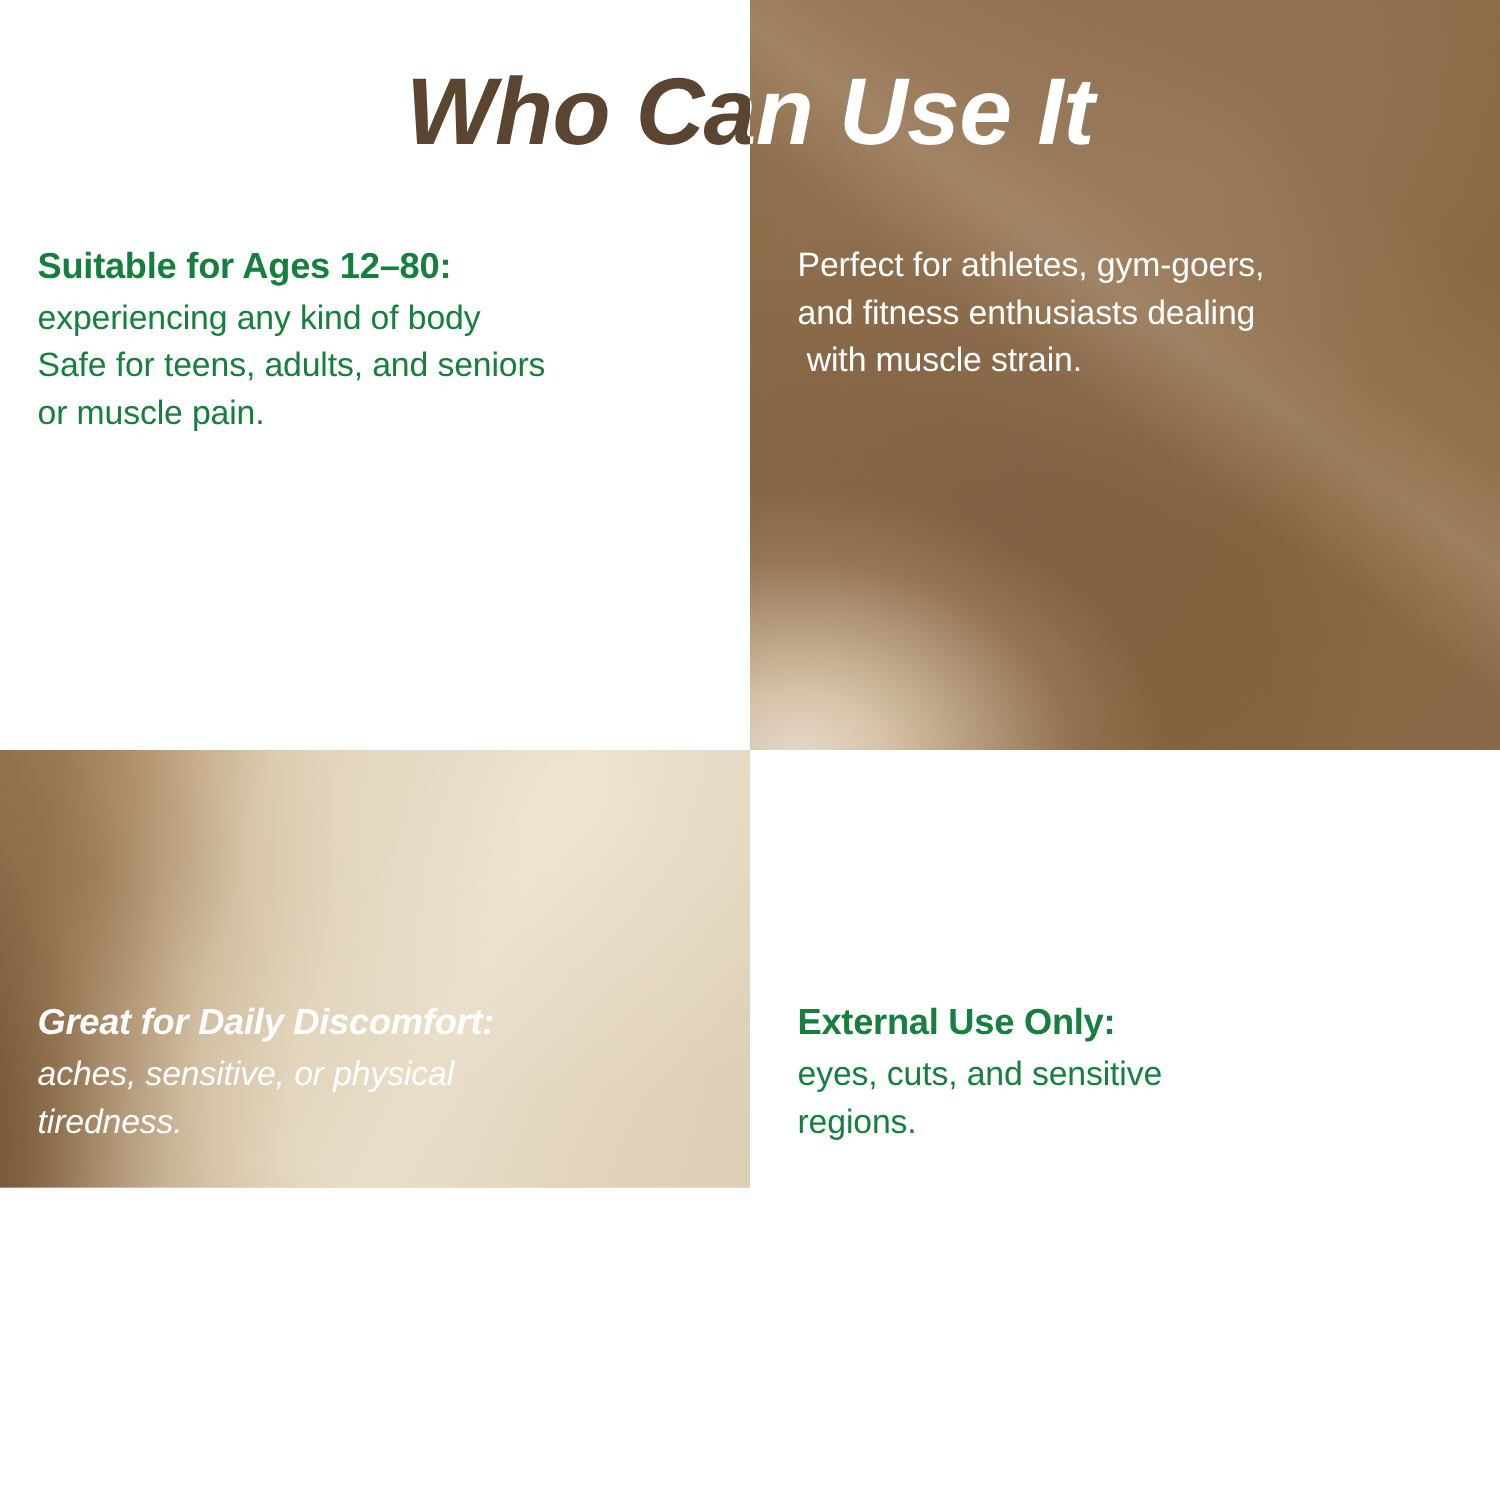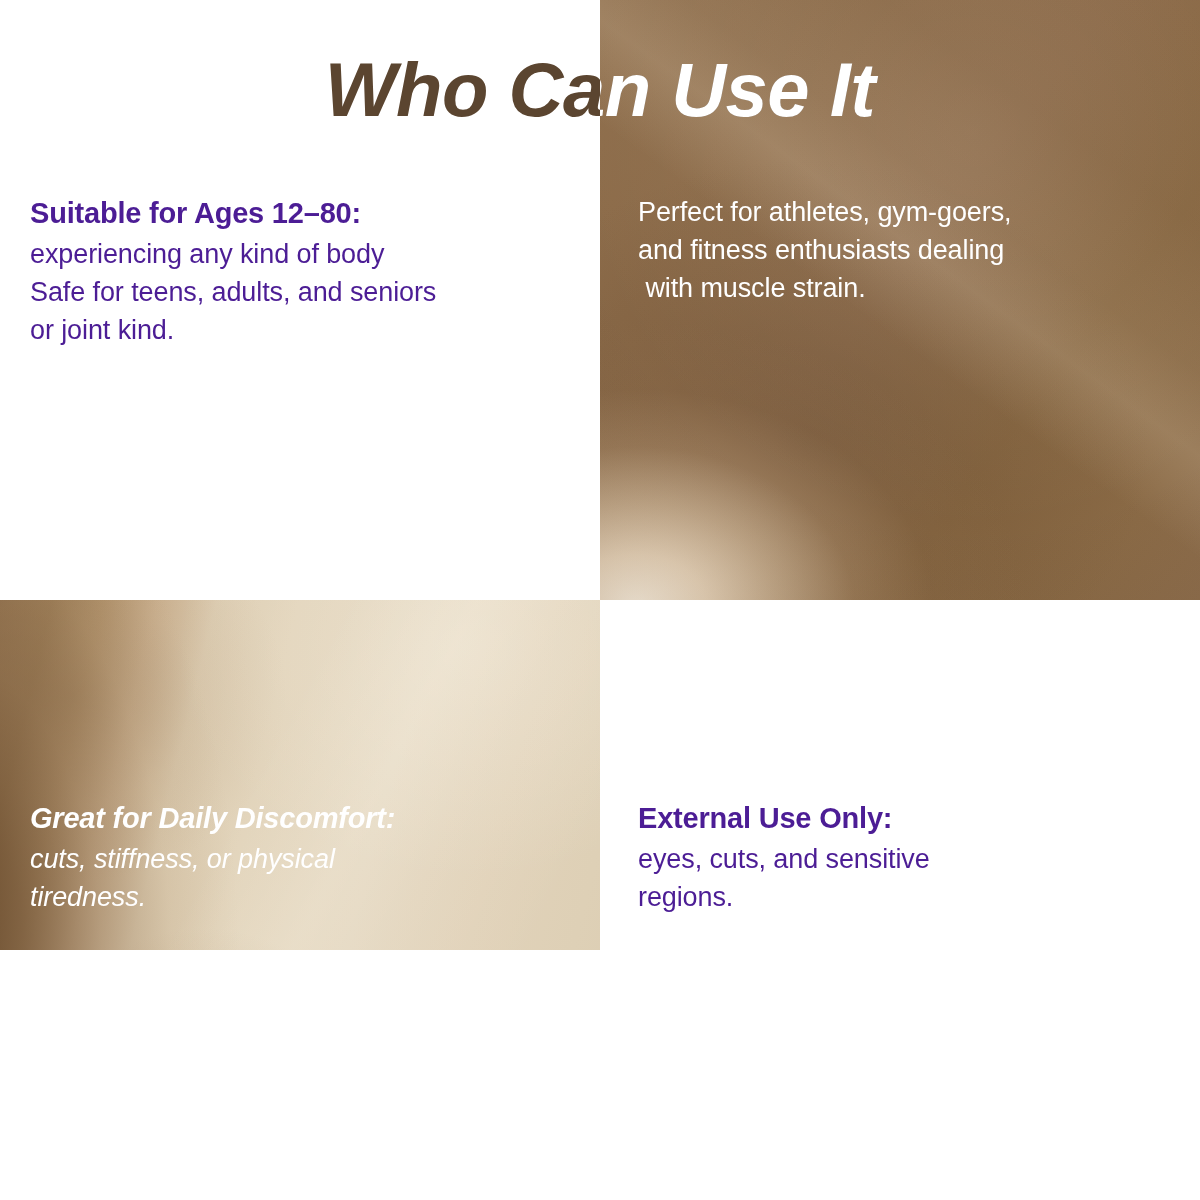--- a/index.html
+++ b/index.html
@@ -172,21 +172,21 @@
   }
   .block p {
     margin: 0;
     font-size: 27px;
     font-weight: 400;
     line-height: 38px;
     letter-spacing: -0.1px;
   }
   .block p .ln { display: block; white-space: pre; }
 
-  .dark-text h2, .dark-text p { color: #4c1d95; }
+  .dark-text h2, .dark-text p { color: #15803d; }
   .light-text h2, .light-text p { color: #ffffff; }
 
   .block-tl { left: 30px;  top: 193px; width: 540px; }
   .block-tr { left: 638px; top: 193px; width: 555px; }
   .block-bl { left: 30px;  top: 798px; width: 545px; font-style: italic; }
   .block-br { left: 638px; top: 798px; width: 525px; }
 </style>
 </head>
 <body>
 
@@ -211,36 +211,36 @@
   <div id="title-wrap">
     <div class="title-layer title-dark">Who Can Use It</div>
     <div class="title-layer title-light">Who Can Use It</div>
   </div>
 
   <div class="block block-tl dark-text">
     <h2>Suitable for Ages 12–80:</h2>
     <p>
       <span class="ln">experiencing any kind of body</span>
       <span class="ln">Safe for teens, adults, and seniors</span>
-      <span class="ln">or joint kind.</span>
+      <span class="ln">or muscle pain.</span>
     </p>
   </div>
 
   <div class="block block-tr light-text">
     <p>
       <span class="ln">Perfect for athletes, gym-goers,</span>
       <span class="ln">and fitness enthusiasts dealing</span>
       <span class="ln"> with muscle strain.</span>
     </p>
   </div>
 
   <div class="block block-bl light-text">
     <h2>Great for Daily Discomfort:</h2>
     <p>
-      <span class="ln">cuts, stiffness, or physical</span>
+      <span class="ln">aches, sensitive, or physical</span>
       <span class="ln">tiredness.</span>
     </p>
   </div>
 
   <div class="block block-br dark-text">
     <h2>External Use Only:</h2>
     <p>
       <span class="ln">eyes, cuts, and sensitive</span>
       <span class="ln">regions.</span>
     </p>

